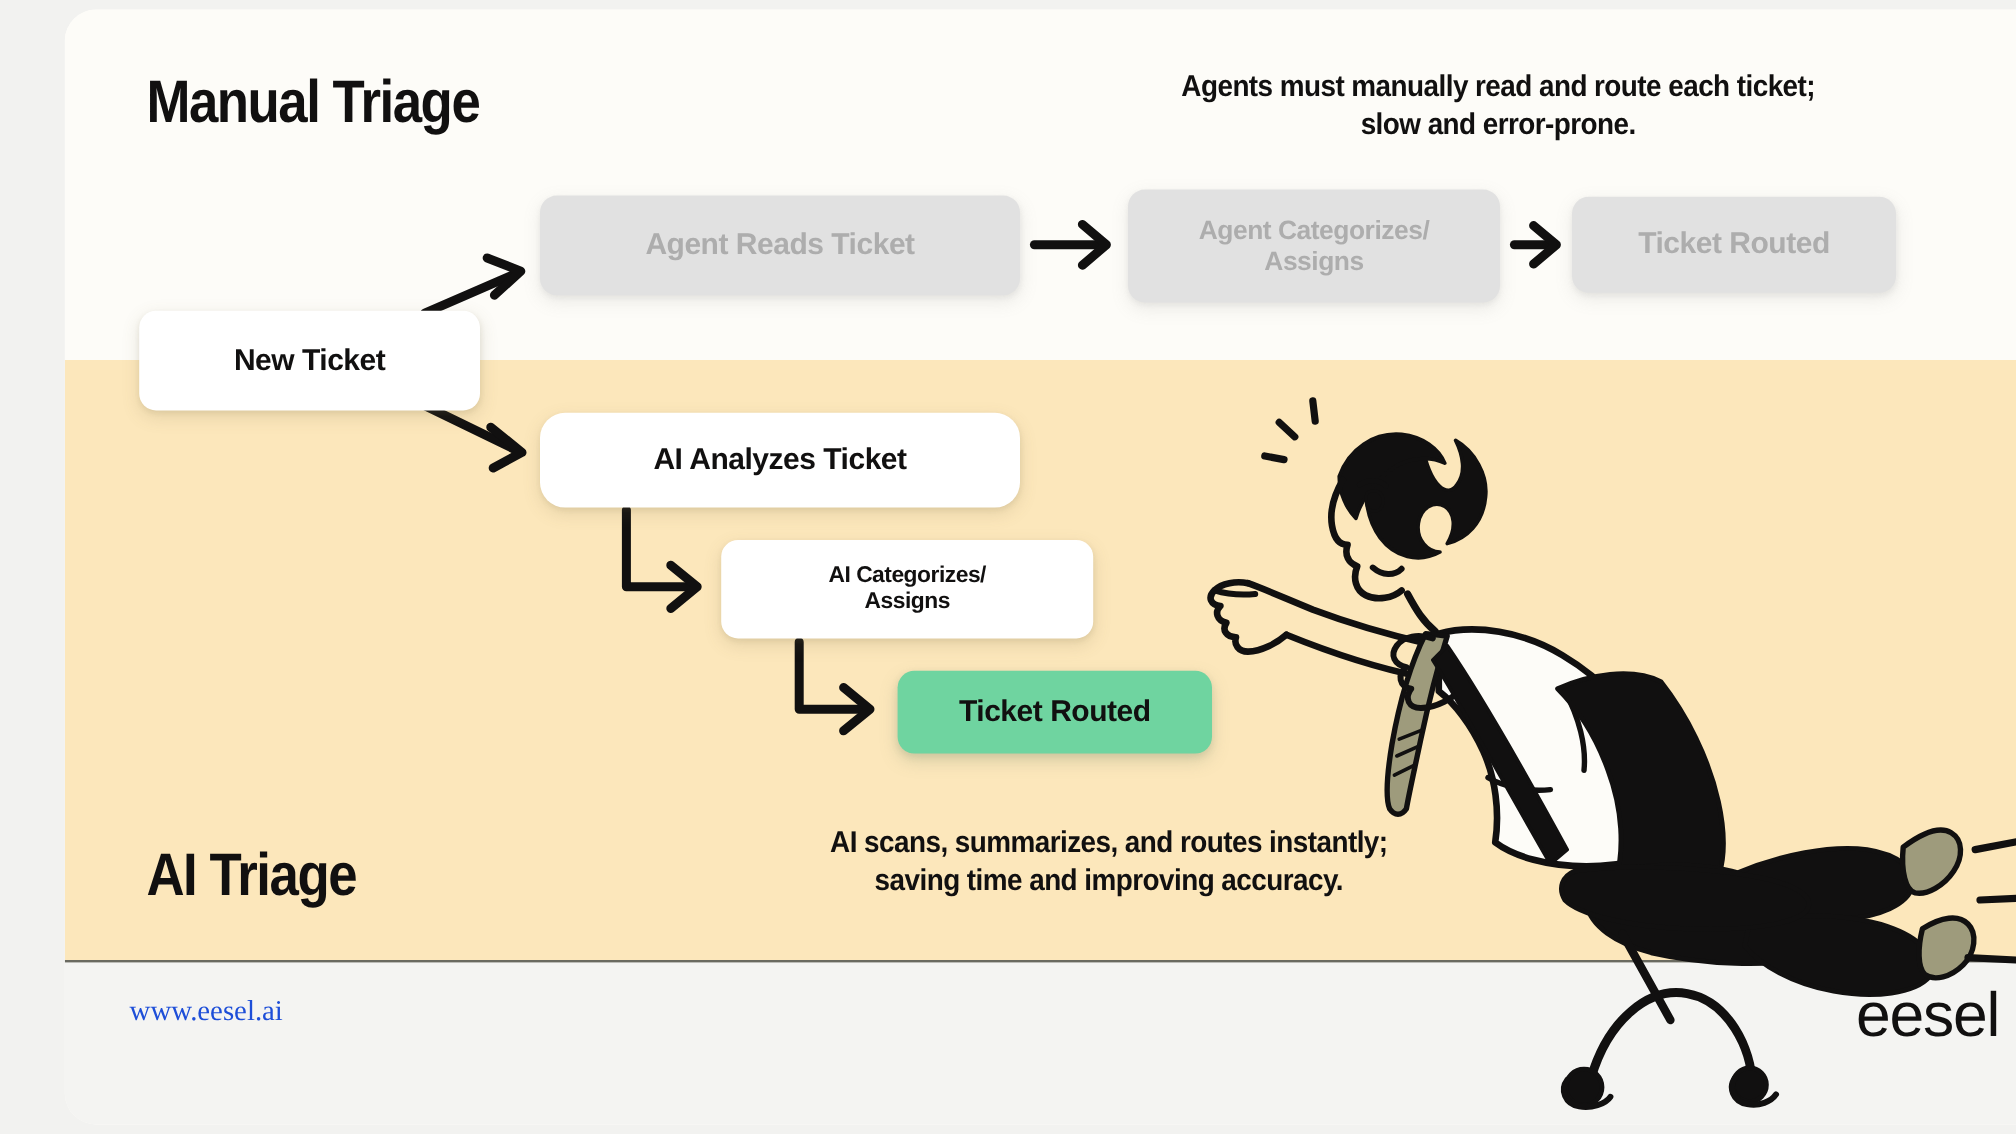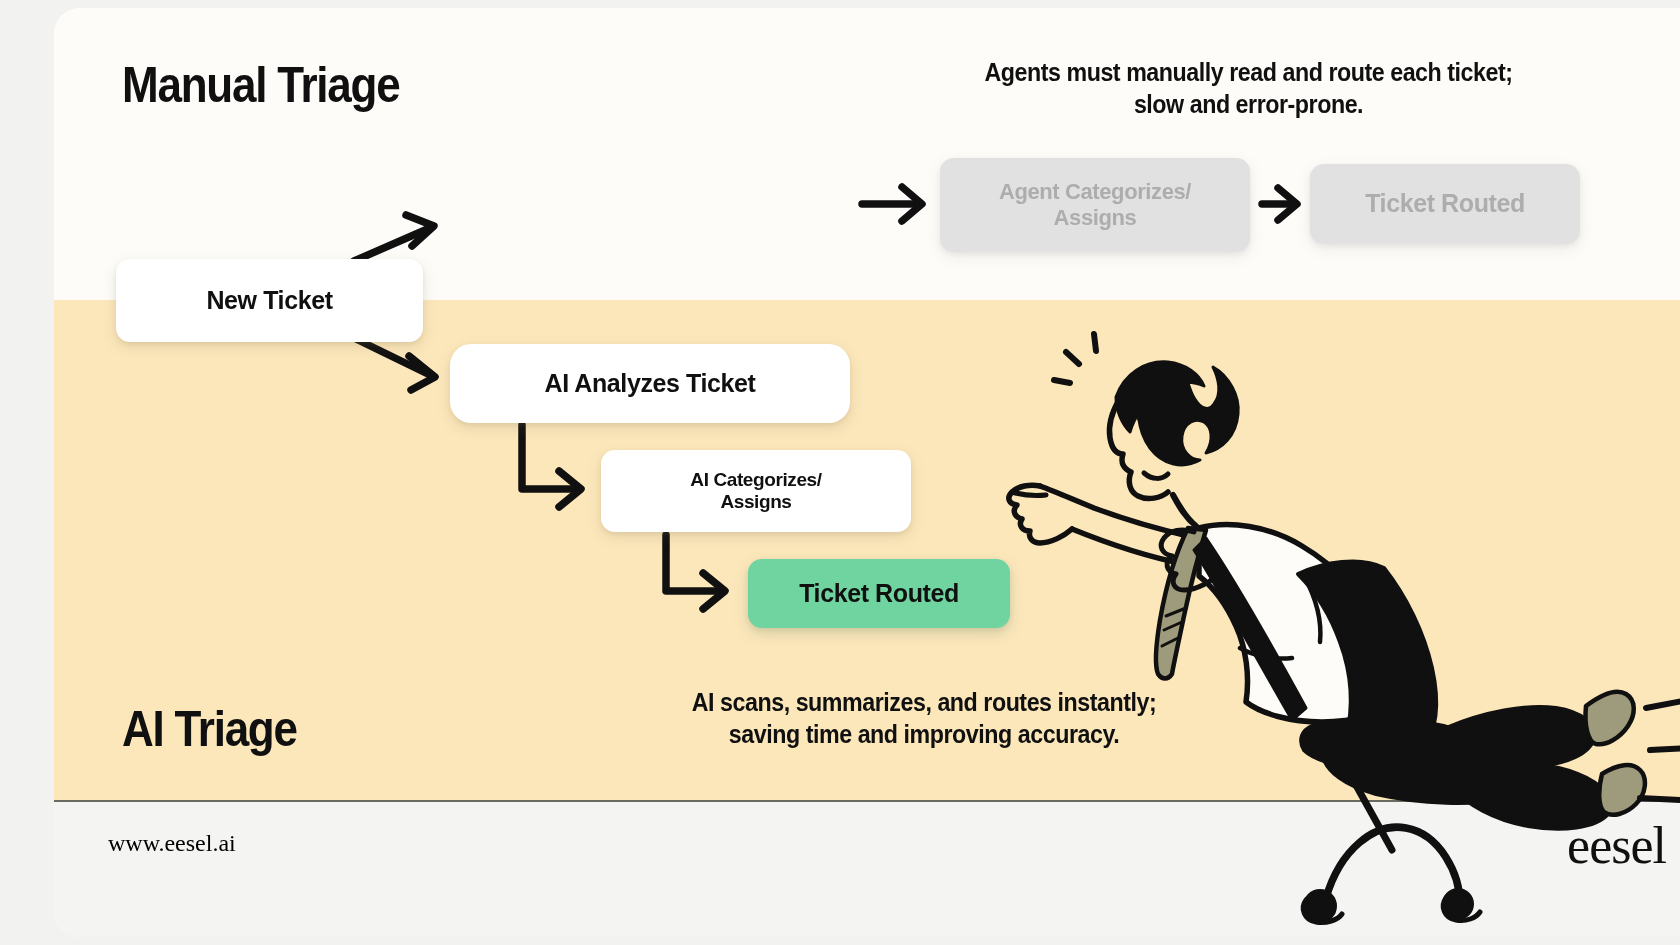--- a/index.html
+++ b/index.html
@@ -97,41 +97,41 @@
     background: #e1e1e1;
     color: #adadad;
     box-shadow: 0 5px 14px rgba(140,140,140,0.16), 0 2px 4px rgba(140,140,140,0.10);
   }
   .node-green {
     background: #6fd4a0;
     color: #111010;
     box-shadow: 0 6px 14px rgba(120,140,110,0.26), 0 2px 5px rgba(120,140,110,0.16);
   }
 
-  #n-new-ticket    { left: 62px;  top: 251px; width: 307px; height: 83px;  font-size: 25px; }
+  #n-new-ticket    { left: 62px;  top: 251px; width: 284px; height: 83px;  font-size: 25px; }
   #n-agent-reads   { left: 396px; top: 155px; width: 400px; height: 83px;  font-size: 25px; }
   #n-agent-cat     { left: 886px; top: 150px; width: 310px; height: 94px;  font-size: 22px; }
   #n-ticket-routed-gray { left: 1256px; top: 156px; width: 270px; height: 80px; font-size: 25px; }
 
   #n-ai-analyzes   { left: 396px; top: 336px; width: 400px; height: 79px;  font-size: 25px; border-radius: 21px; }
   #n-ai-cat        { left: 547px; top: 442px; width: 310px; height: 82px;  font-size: 19px; }
   #n-ticket-routed-green { left: 694px; top: 551px; width: 262px; height: 69px; font-size: 25px; }
 
   
   #footer-url {
     position: absolute;
     left: 54px; top: 822px;
     font-family: "Liberation Serif", serif;
     font-size: 24px;
-    color: #000000;
+    color: #1d4ed8;
   }
   #footer-logo {
     position: absolute;
     right: 52px; top: 808px;
-    font-family: Liberation Serif, serif;
+    font-family: Liberation Sans, sans-serif;
     font-size: 52px;
     letter-spacing: -1px;
     color: #111010;
   }
 
   
   .overlay {
     position: absolute;
     left: 0; top: 0;
     width: 1680px; height: 945px;
@@ -336,20 +336,21 @@
 
         <path d="M1272 890 C1286 842 1320 814 1352 820 C1386 826 1406 866 1406 896" stroke-width="7.5"></path>
 
         <circle cx="1266" cy="898" r="15" fill="#111010" stroke="#111010" stroke-width="4"></circle>
         <path d="M1252 892 C1246 900 1250 912 1262 914 C1272 916 1284 912 1288 906" stroke-width="5"></path>
         <circle cx="1404" cy="896" r="14" fill="#111010" stroke="#111010" stroke-width="4"></circle>
         <path d="M1392 890 C1386 898 1390 910 1402 912 C1412 914 1422 910 1426 904" stroke-width="5"></path>
       </g>
     </svg>
 
+    <div class="node node-gray" id="n-agent-reads">Agent Reads Ticket</div>
 
     <div class="node node-gray" id="n-agent-cat">Agent Categorizes/
 Assigns</div>
 
     <div class="node node-gray" id="n-ticket-routed-gray">Ticket Routed</div>
 
     <div class="node node-white" id="n-new-ticket">New Ticket</div>
 
     <div class="node node-white" id="n-ai-analyzes">AI Analyzes Ticket</div>
 

